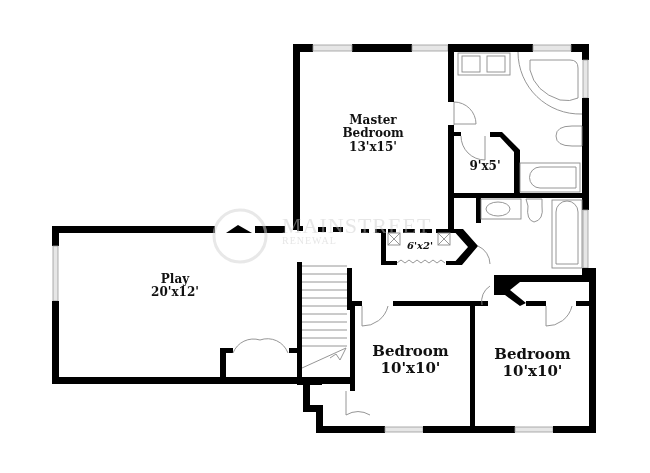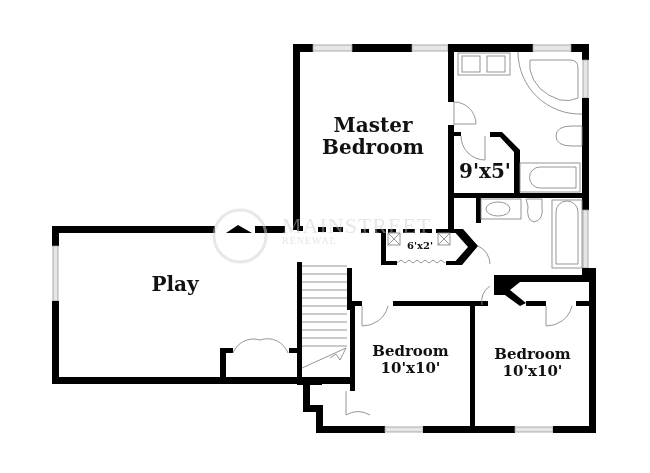--- a/index.html
+++ b/index.html
@@ -4,21 +4,21 @@
 <style>
   html, body { margin: 0; padding: 0; background: #ffffff; }
   body { width: 650px; height: 473px; position: relative; overflow: hidden; }
   #plan { position: absolute; left: 0; top: 0; width: 650px; height: 473px; }
   .wall { fill: #000; }
   .win { fill: #e6e6e6; stroke: #999; stroke-width: 0.8; }
   .thin { fill: none; stroke: #8a8a8a; stroke-width: 0.9; }
   .fix { fill: #fff; stroke: #8a8a8a; stroke-width: 0.9; }
   .lbl { position: absolute; text-align: center; font-family: "DejaVu Serif", serif; font-weight: bold; color: #111; line-height: 1.12; }
   .lbl span { display: block; white-space: nowrap; }
-  .big { font-size: 20px; }
+  .big { font-size: 12px; }
   .sm { font-size: 15px; }
   .tiny { font-size: 10px; }
   .wm { position: absolute; font-family: Liberation Serif, serif; color: rgba(200,200,200,0.45); letter-spacing: 1px; }
 </style>
 </head>
 <body>
 
 <svg id="plan" viewBox="0 0 650 473" xmlns="http://www.w3.org/2000/svg">
 
   <g>
@@ -168,32 +168,34 @@
 </svg>
 
 <div class="wm" style="left:282px; top:213px;">
   <div style="font-size:22px;">MAINSTREET</div>
   <div style="font-size:10px; margin-top:-4px;">RENEWAL</div>
 </div>
 
 <div class="lbl big" style="left:318px; top:114px; width:110px;">
   <span>Master</span>
   <span>Bedroom</span>
+  <span>13'x15'</span>
 </div>
 
 <div class="lbl big" style="left:455px; top:160px; width:60px;">
   <span>9'x5'</span>
 </div>
 
-<div class="lbl tiny" style="left:400px; top:240px; width:40px;">
+<div class="lbl tiny" style="left:400px; top:240px; width:40px;font-style:italic;">
   <span>6'x2'</span>
 </div>
 
 <div class="lbl big" style="left:120px; top:273px; width:110px;">
   <span>Play</span>
+  <span>20'x12'</span>
 </div>
 
 <div class="lbl sm" style="left:358px; top:343px; width:105px;">
   <span>Bedroom</span>
   <span>10'x10'</span>
 </div>
 
 <div class="lbl sm" style="left:480px; top:346px; width:105px;">
   <span>Bedroom</span>
   <span>10'x10'</span>

